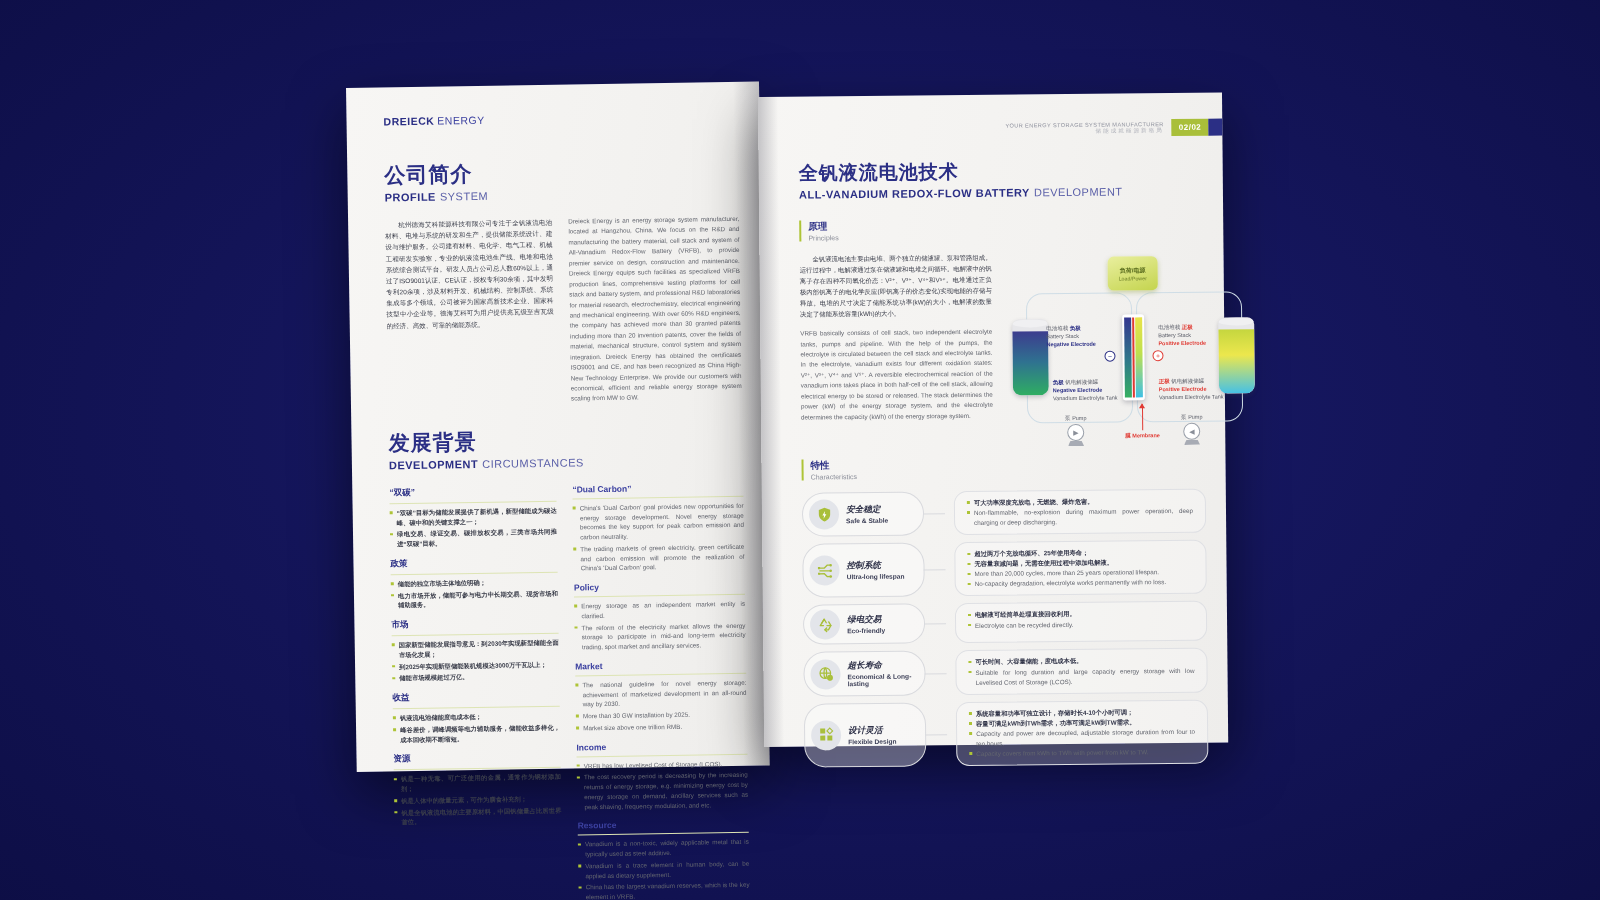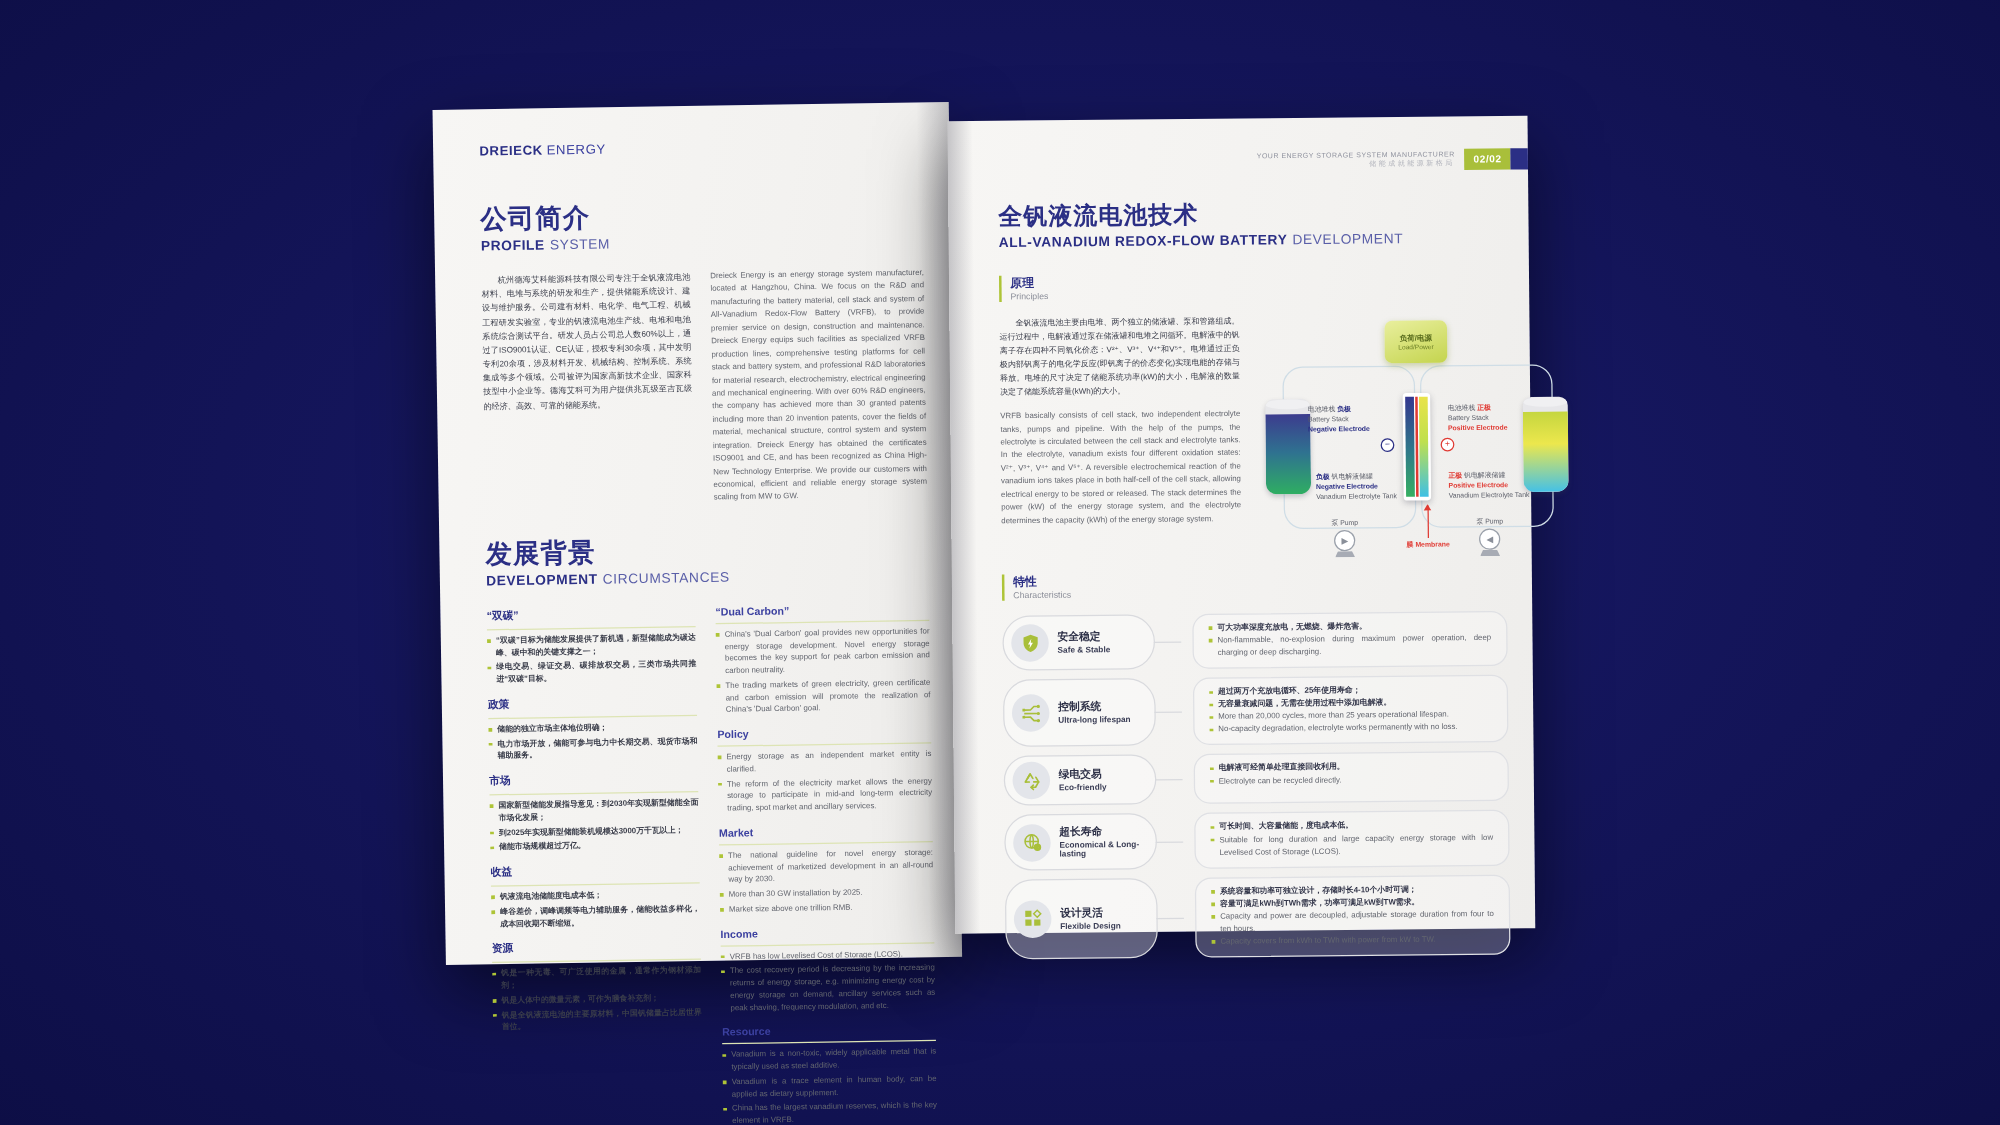--- a/index.html
+++ b/index.html
@@ -95,21 +95,21 @@
   .membrane .arrow::before{content:"";position:absolute;top:-4px;left:-2.4px;border:3px solid transparent;border-bottom:5px solid #e03a33;}
   .membrane .ml{margin-top:2px;font-weight:700;}
   
   .features{margin-top:12px;display:flex;flex-direction:column;gap:7px;}
   .feat{display:flex;align-items:stretch;}
   .pill{width:122px;min-height:40px;border:1px solid #d9dade;border-radius:22px;display:flex;align-items:center;
         padding:3px 6px;box-sizing:border-box;background:rgba(255,255,255,.35);position:relative;flex-shrink:0;}
   .pill::after{content:"";position:absolute;right:-22px;top:50%;width:22px;height:1px;background:#d9dade;}
   .ficon{width:30px;height:30px;border-radius:50%;background:#e3e5ea;display:flex;align-items:center;justify-content:center;flex-shrink:0;}
   .ftxt{margin-left:7px;}
-  .ftxt .t1{font-size:8.6px;font-weight:800;color:#2e3148;}
+  .ftxt .t1{font-size:8.6px;font-weight:800;color:#2e3148;font-style:italic;}
   .ftxt .t2{font-size:6.6px;font-weight:700;color:#3a3d55;margin-top:1px;}
   .fbox{margin-left:30px;flex:1;border:1px solid #dfe0e4;border-radius:13px;padding:6px 12px;box-sizing:border-box;background:rgba(255,255,255,.25);}
   .fbox ul{margin:0;padding:0;list-style:none;}
   .fbox li{position:relative;font-size:6.3px;line-height:1.6;padding-left:7px;text-align:justify;}
   .fbox li::before{content:"";position:absolute;left:0;top:3.4px;width:2.6px;height:2.6px;background:#aec437;}
   .fbox li.zh{color:#33364a;font-weight:700;}
   .fbox li.en{color:#63666f;}
 </style>
 </head>
 <body>

